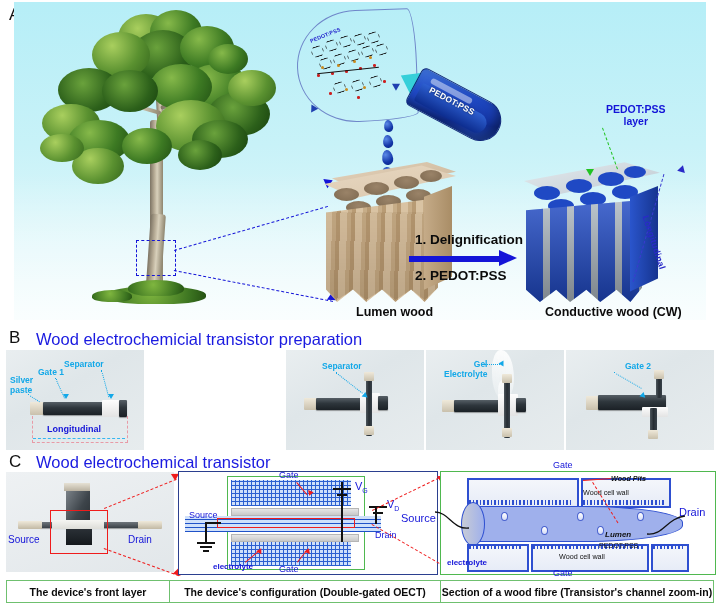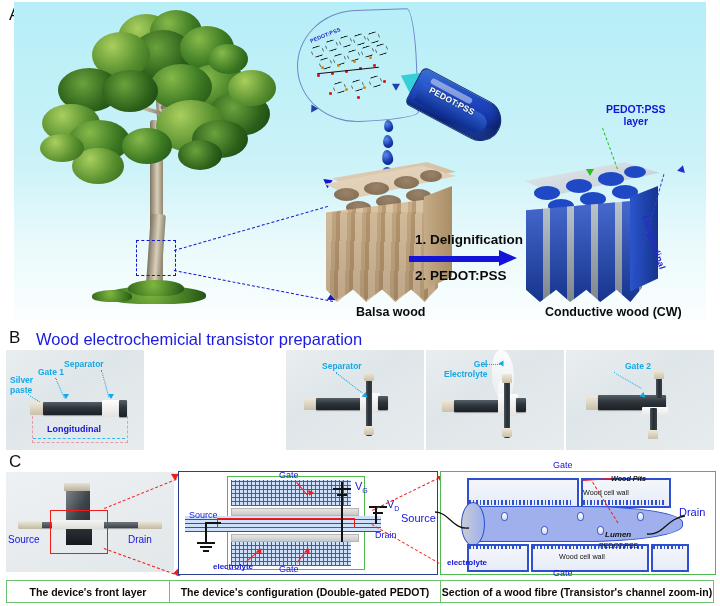--- a/index.html
+++ b/index.html
@@ -311,21 +311,21 @@
            background:repeating-linear-gradient(92deg,#d9c3a3 0 7px,#c7ad88 7px 11px,#b89b74 11px 15px);
            clip-path:polygon(0 14%,100% 0,100% 86%,88% 100%,76% 88%,62% 100%,50% 88%,36% 100%,24% 88%,10% 100%,0 88%);"></div>
       <div class="wb-front" style="left:2px;top:50px;width:112px;height:88px;
            background:linear-gradient(180deg,rgba(140,110,70,.15),rgba(90,65,35,.35));
            clip-path:polygon(0 0,100% 0,100% 86%,88% 100%,76% 88%,62% 100%,50% 88%,36% 100%,24% 88%,10% 100%,0 88%);
            mix-blend-mode:multiply;opacity:.55;"></div>
       <div class="wb-front" style="left:100px;top:24px;width:28px;height:108px;
            background:linear-gradient(90deg,#c5ab88,#a98d66);
            clip-path:polygon(0 10%,100% 0,100% 84%,0 96%);"></div>
     </div>
-    <div class="blockcap" id="balsacap" style="left:342px;top:303px;">Balsa wood</div>
+    <div class="blockcap" id="balsacap" style="left:342px;top:303px;">Lumen wood</div>
 
     <div id="procarrow">
       <div class="shaft"></div>
         <div class="head"></div>
     </div>
     <div class="proctext" style="left:401px;top:230px;">1. Delignification</div>
     <div class="proctext" style="left:401px;top:266px;">2. PEDOT:PSS</div>
 
     <div class="woodblock" id="cw" style="left:510px;top:158px;width:136px;height:150px;">
       <div class="wb-top" style="left:0;top:0;width:136px;height:58px;
@@ -428,20 +428,21 @@
     <div class="dev-vert" style="left:84px;top:58px;width:7px;height:30px;"></div>
     <div class="dev-tip" style="left:82px;top:80px;width:10px;height:9px;"></div>
     <div class="dev-vert" style="left:90px;top:22px;width:6px;height:26px;"></div>
     <div class="dev-tip" style="left:88px;top:20px;width:10px;height:9px;"></div>
     <div class="blbl" style="left:34px;top:12px;margin-left:25px;">Gate 2</div>
     <div class="bleader" style="left:48px;top:22px;width:32px;transform:rotate(30deg);"></div>
     <div class="bleaderhead" style="left:74px;top:42px;transform:rotate(195deg);"></div>
   </div>
 
   <div class="panel-letter" id="C-letter">C</div>
+  <div class="panel-title" id="panelC-title">Wood electrochemical transistor</div>
 
   <div id="c-photo">
     <div class="dev-bar" style="position:absolute;left:34px;top:50px;width:102px;height:6px;
          background:linear-gradient(180deg,#6e757b,#3a4147);"></div>
     <div class="dev-tip" style="position:absolute;left:12px;top:49px;width:24px;height:8px;
          background:linear-gradient(180deg,#efe9da,#c2b9a4);"></div>
     <div class="dev-tip" style="position:absolute;left:132px;top:49px;width:24px;height:8px;
          background:linear-gradient(180deg,#efe9da,#c2b9a4);"></div>
     <div style="position:absolute;left:60px;top:16px;width:24px;height:42px;
          background:linear-gradient(120deg,#7f868c,#3d444a 55%,#262c31);"></div>
@@ -554,17 +555,17 @@
     <svg class="curve" style="left:206px;top:40px;width:40px;height:26px;" viewBox="0 0 40 26">
       <path d="M0 22 C 16 24, 20 6, 38 4" stroke="#111" stroke-width="1.3" fill="none"></path>
     </svg>
 
     <div class="clbl-sm" style="left:6px;top:86px;">electrolyte</div>
     <div class="clbl" style="left:112px;top:96px;">Gate</div>
   </div>
 
   <div id="capbar">
     <div class="capcell" id="cap1">The device's front layer</div>
-    <div class="capcell" id="cap2">The device's configuration (Double-gated PEDOT)</div>
+    <div class="capcell" id="cap2">The device's configuration (Double-gated OECT)</div>
     <div class="capcell" id="cap3">Section of a wood fibre (Transistor's channel zoom-in)</div>
   </div>
 
 </div>
 
 </body></html>

